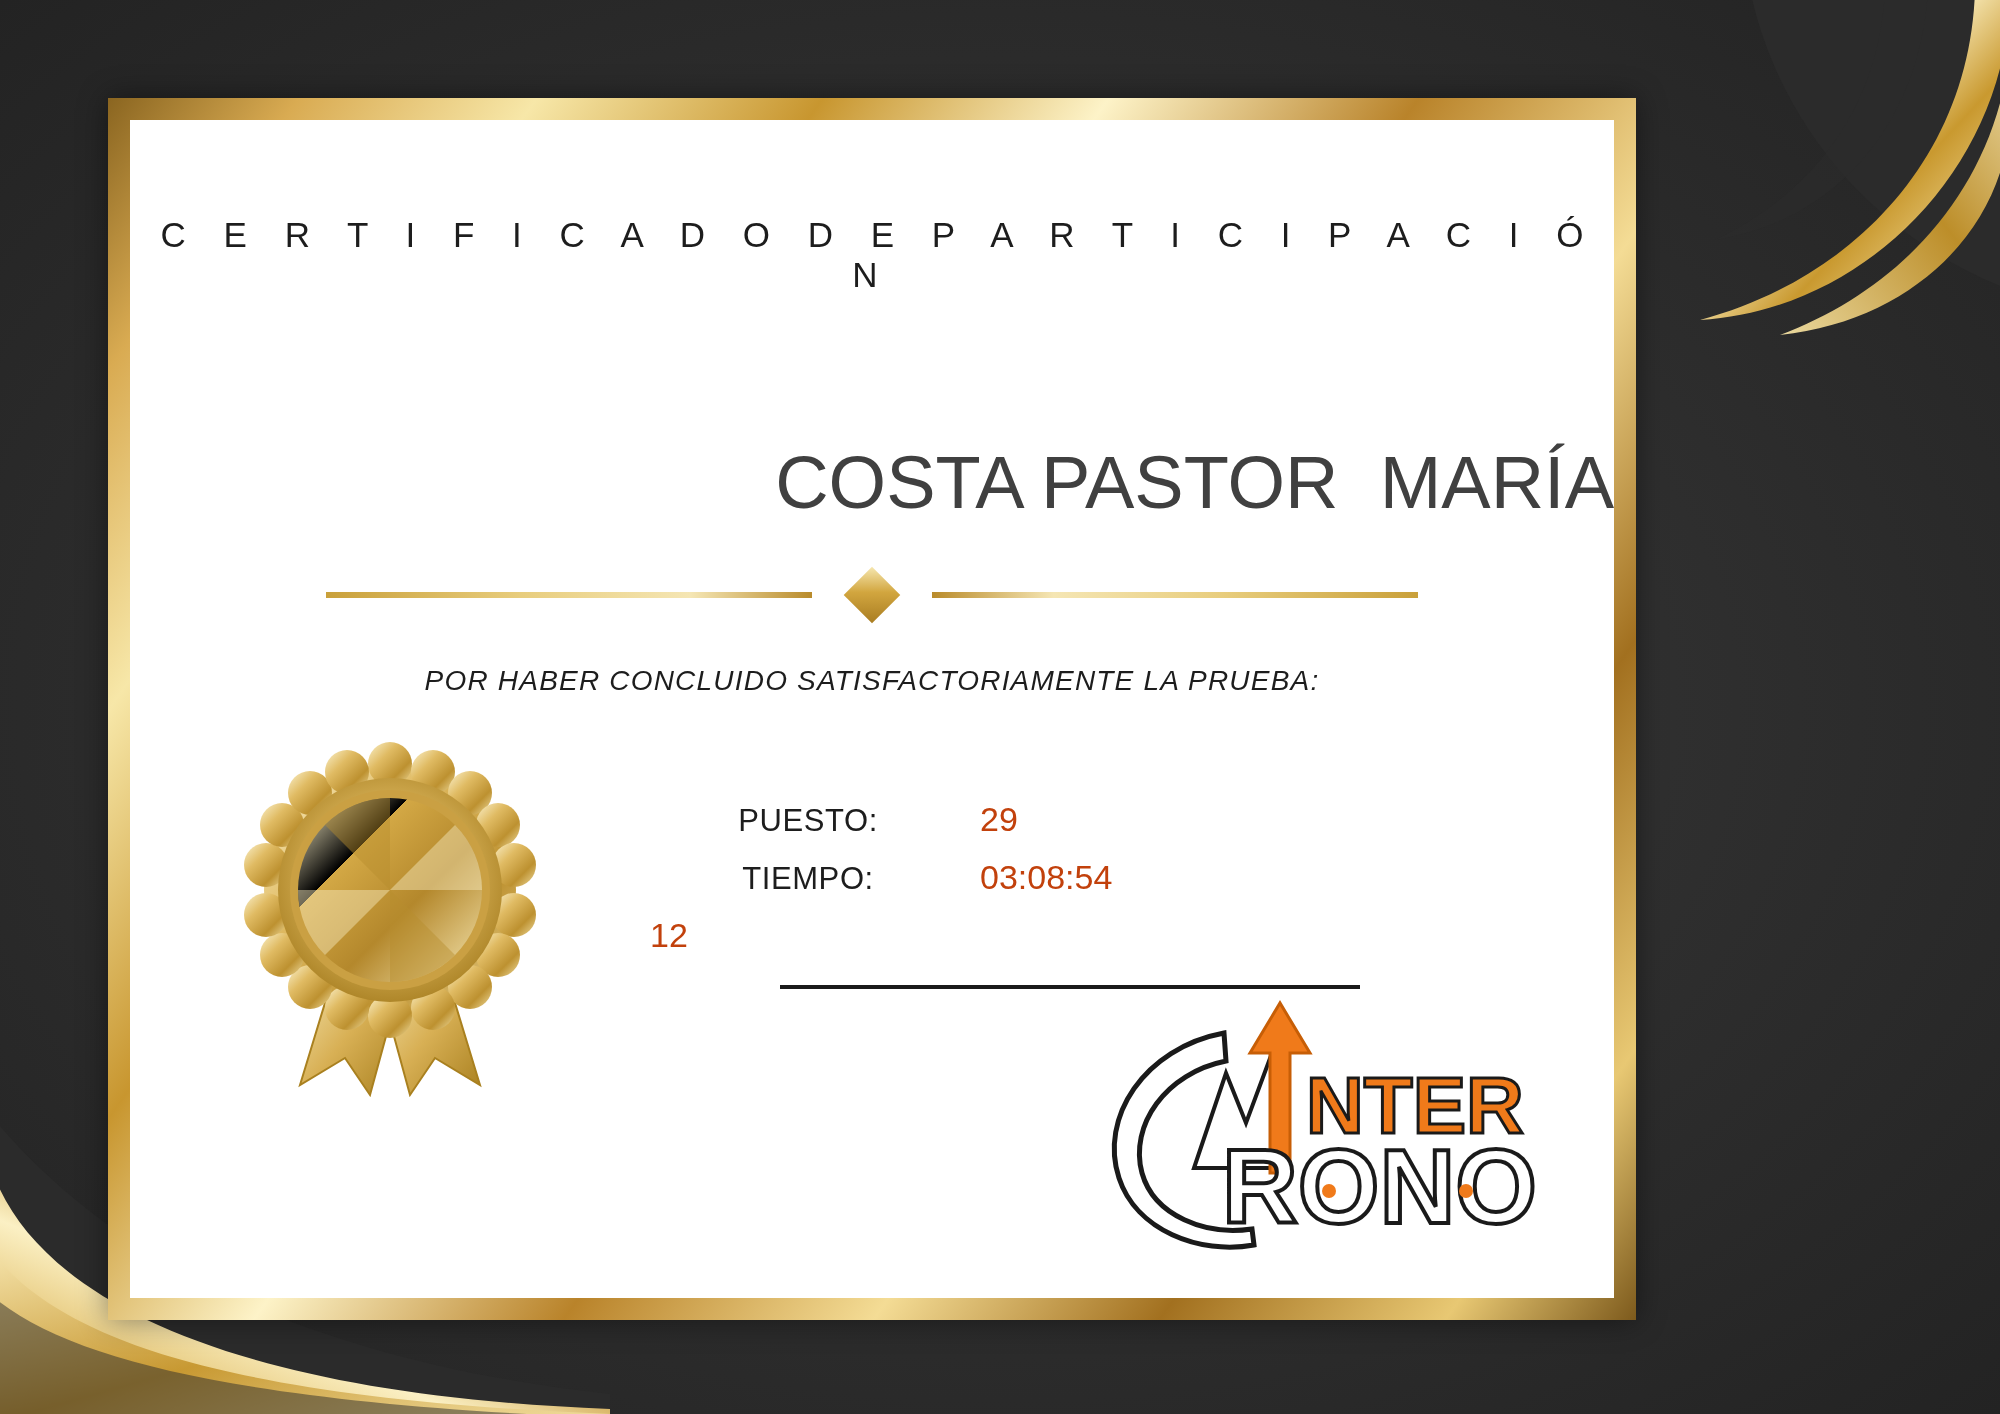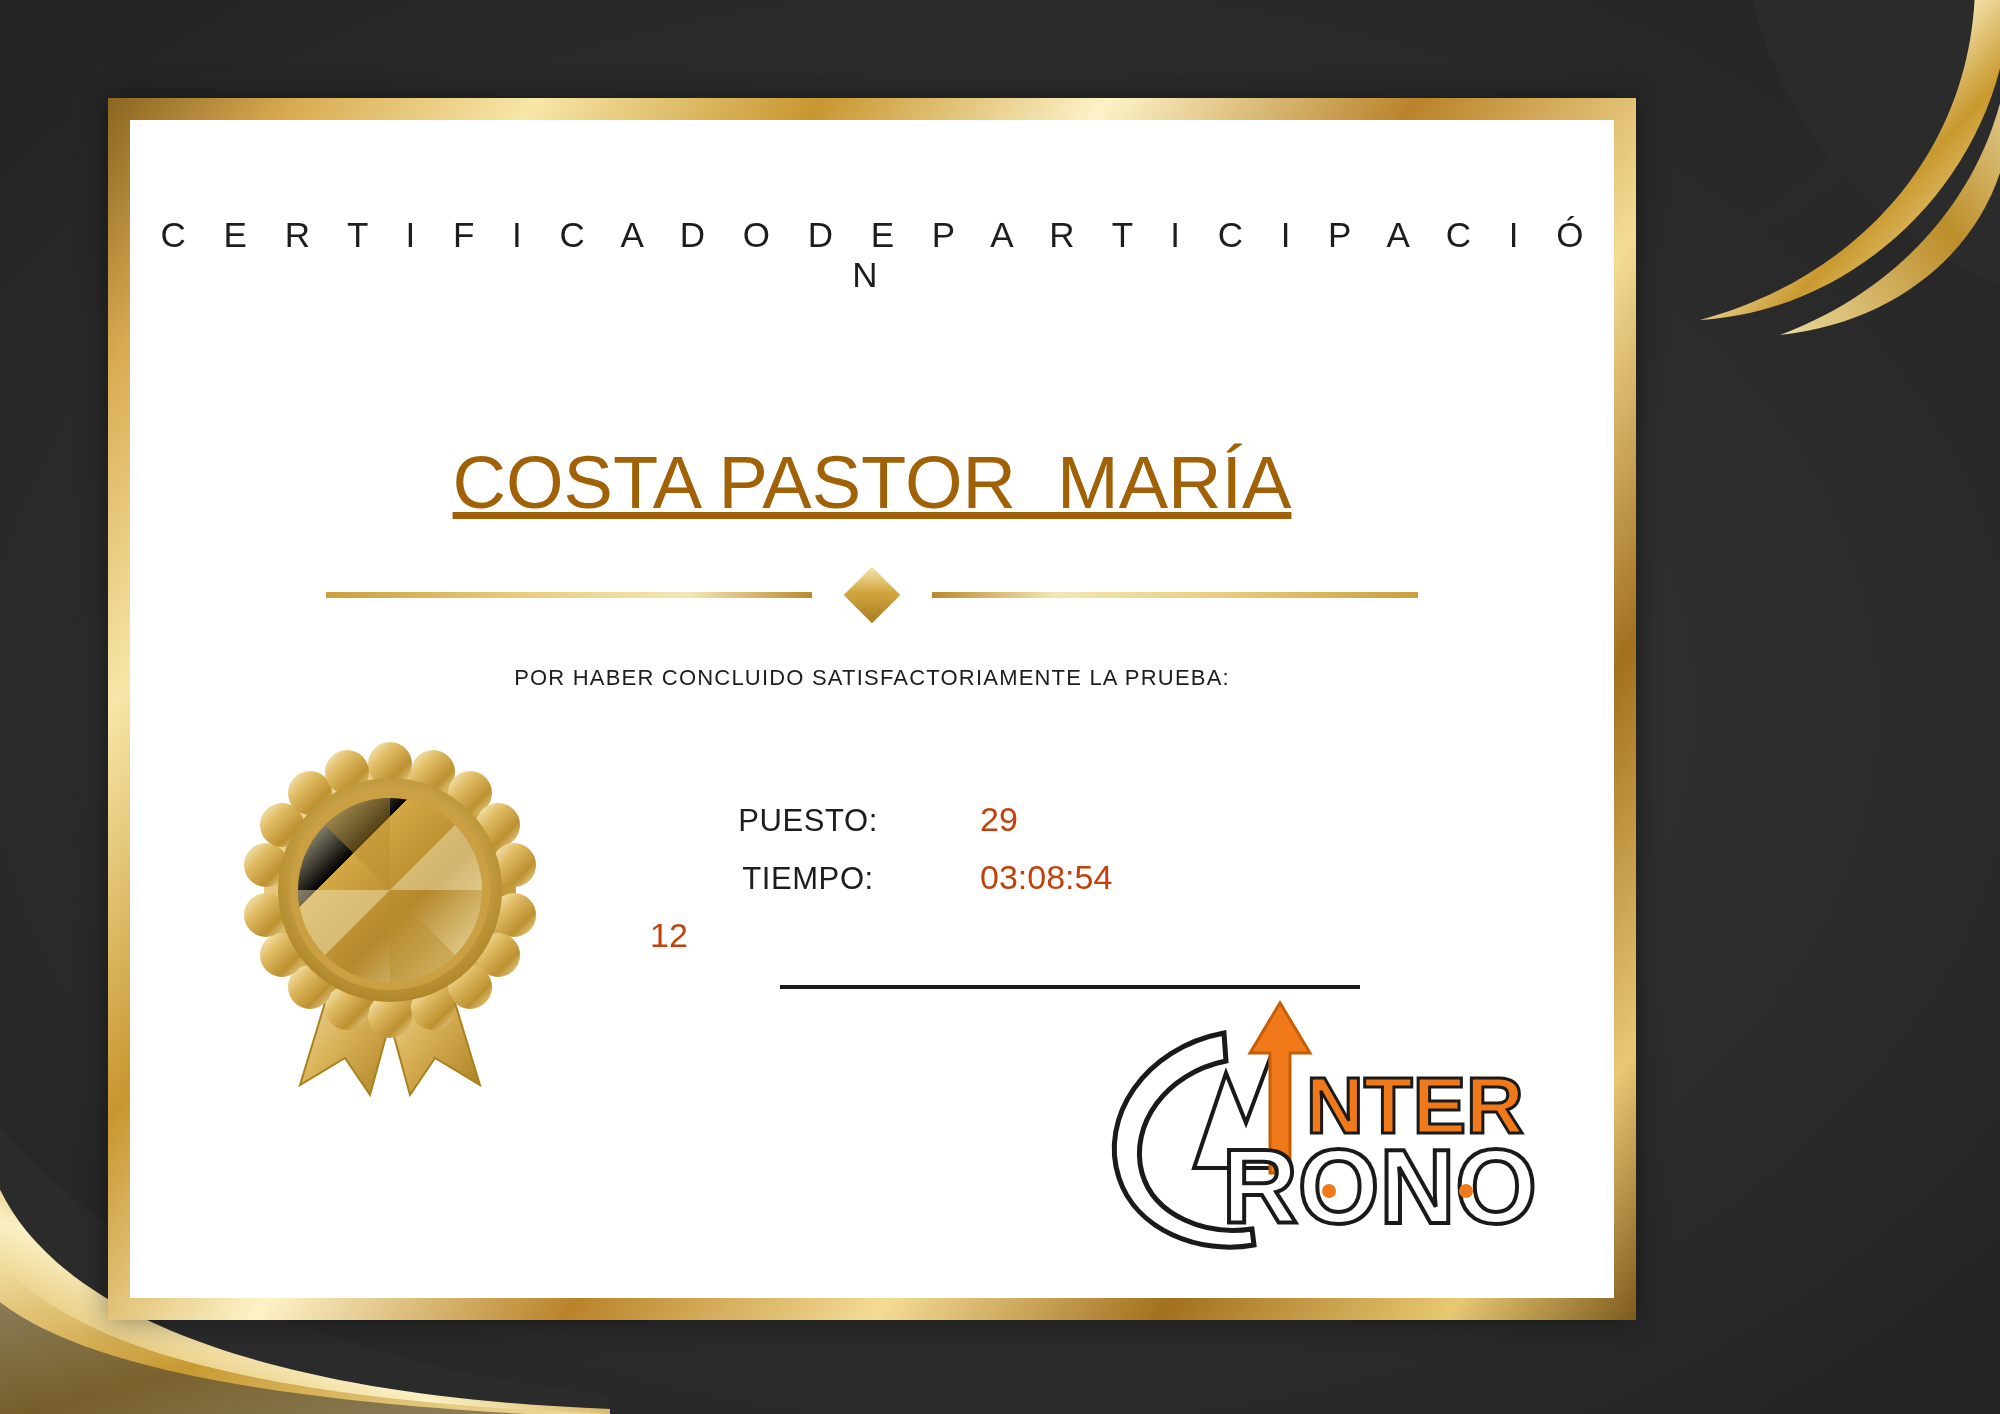--- a/index.html
+++ b/index.html
@@ -81,26 +81,25 @@
     font-weight: 400;
     text-indent: 14px;
   }
 
   
   .recipient {
     position: absolute;
     top: 320px;
     left: 0;
     right: 0;
-    text-align: center;
+    text-align: right;
     font-size: 74px;
-    color: #a16207;
+    color: #404040;
     font-weight: 400;
     white-space: pre;
-    text-decoration: underline;
   }
 
   
   .divider {
     position: absolute;
     top: 455px;
     left: 196px;
     right: 196px;
     height: 40px;
   }
@@ -130,23 +129,24 @@
     transform: rotate(45deg);
   }
 
   
   .subtitle {
     position: absolute;
     top: 545px;
     left: 0;
     right: 0;
     text-align: center;
-    font-size: 22px;
+    font-size: 28px;
     letter-spacing: 1.2px;
     color: #1d1d1d;
+    font-style: italic;
   }
 
   
   .results {
     position: absolute;
     left: 520px;
     top: 680px;
     width: 620px;
   }
   .result-row {

